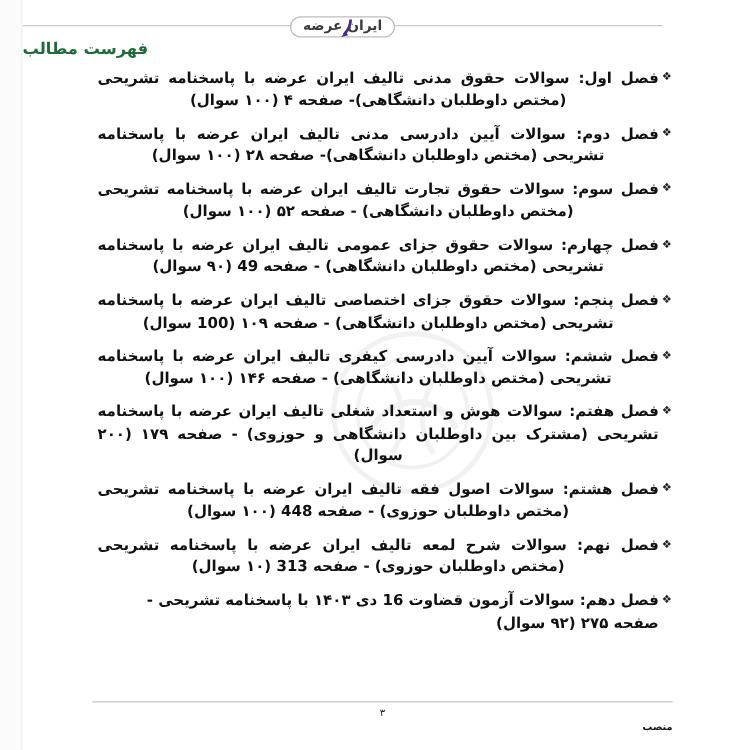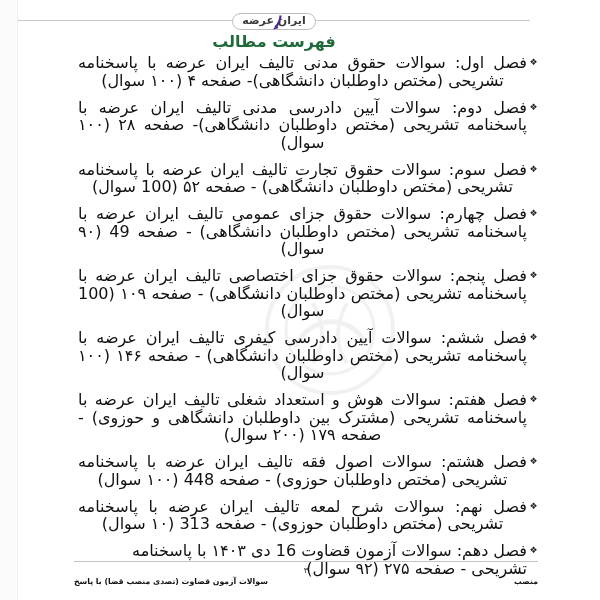--- a/index.html
+++ b/index.html
@@ -66,22 +66,22 @@
     margin-left: -3px;
     pointer-events: none;
   }
 
   
   .page-title {
     position: absolute;
     top: 32px;
     left: 18px;
     right: 70px;
-    text-align: center;
-    font-size: 16px;
+    text-align: left;
+    font-size: 13px;
     font-weight: bold;
     color: #1f6b3a;
     letter-spacing: 0.2px;
   }
 
   
   .watermark {
     position: absolute;
     left: 255px;
     top: 255px;
@@ -109,22 +109,22 @@
     flex: 0 0 auto;
     width: 13px;
     font-size: 9px;
     color: #222;
     line-height: 17px;
     text-align: center;
     margin-right: -2px;
   }
   .entry-text {
     flex: 1 1 auto;
-    font-size: 16px;
-    font-weight: normal;
+    font-size: 12px;
+    font-weight: bold;
     color: #111111;
     line-height: 17.5px;
     text-align: justify;
     text-align-last: center;
   }
   .entry-text.single {
     text-align: right;
     text-align-last: right;
   }
 
@@ -217,21 +217,21 @@
       <span class="entry-text">فصل اول: سوالات حقوق مدنی تالیف ایران عرضه با پاسخنامه تشریحی (مختص داوطلبان دانشگاهی)- صفحه ۴ (۱۰۰ سوال)</span>
     </div>
 
     <div class="toc-item">
       <span class="bullet">❖</span>
       <span class="entry-text">فصل دوم: سوالات آیین دادرسی مدنی تالیف ایران عرضه با پاسخنامه تشریحی (مختص داوطلبان دانشگاهی)- صفحه ۲۸ (۱۰۰ سوال)</span>
     </div>
 
     <div class="toc-item">
       <span class="bullet">❖</span>
-      <span class="entry-text">فصل سوم: سوالات حقوق تجارت تالیف ایران عرضه با پاسخنامه تشریحی (مختص داوطلبان دانشگاهی) - صفحه ۵۲ (100 سوال)</span>
+      <span class="entry-text">فصل سوم: سوالات حقوق تجارت تالیف ایران عرضه با پاسخنامه تشریحی (مختص داوطلبان دانشگاهی) - صفحه ۵۲ (۱۰۰ سوال)</span>
     </div>
 
     <div class="toc-item">
       <span class="bullet">❖</span>
       <span class="entry-text">فصل چهارم: سوالات حقوق جزای عمومی تالیف ایران عرضه با پاسخنامه تشریحی (مختص داوطلبان دانشگاهی) - صفحه 49 (۹۰ سوال)</span>
     </div>
 
     <div class="toc-item">
       <span class="bullet">❖</span>
       <span class="entry-text">فصل پنجم: سوالات حقوق جزای اختصاصی تالیف ایران عرضه با پاسخنامه تشریحی (مختص داوطلبان دانشگاهی) - صفحه ۱۰۹ (100 سوال)</span>
@@ -263,17 +263,16 @@
     </div>
 
   </div>
 
 
   <div class="footer">
     <div class="footer-rule"></div>
     <div class="page-number">۳</div>
     <div class="footer-row">
       <span class="footer-right">منصب</span>
-      <span class="footer-left">سوالات آزمون قضاوت (تصدی منصب قضا) با پاسخ</span>
     </div>
   </div>
 
 </div>
 
 </body></html>

